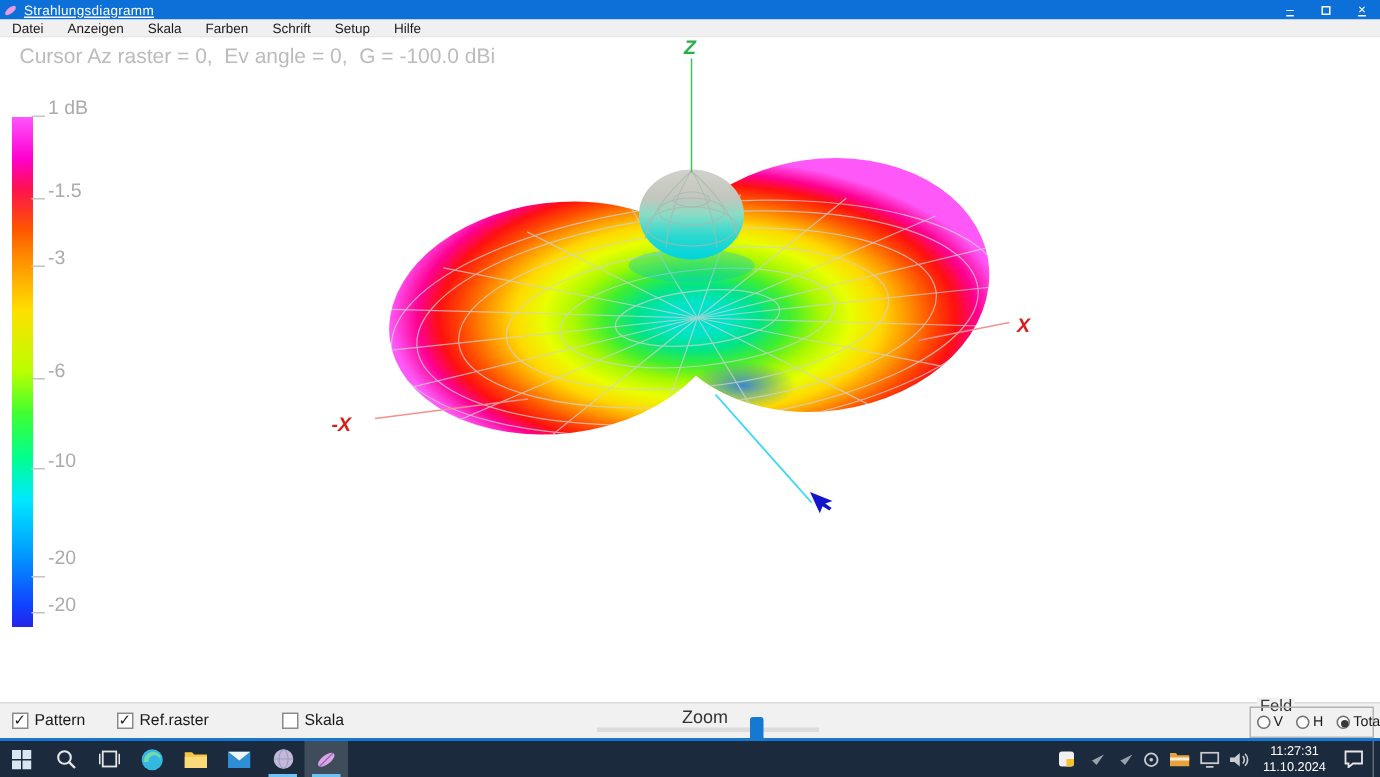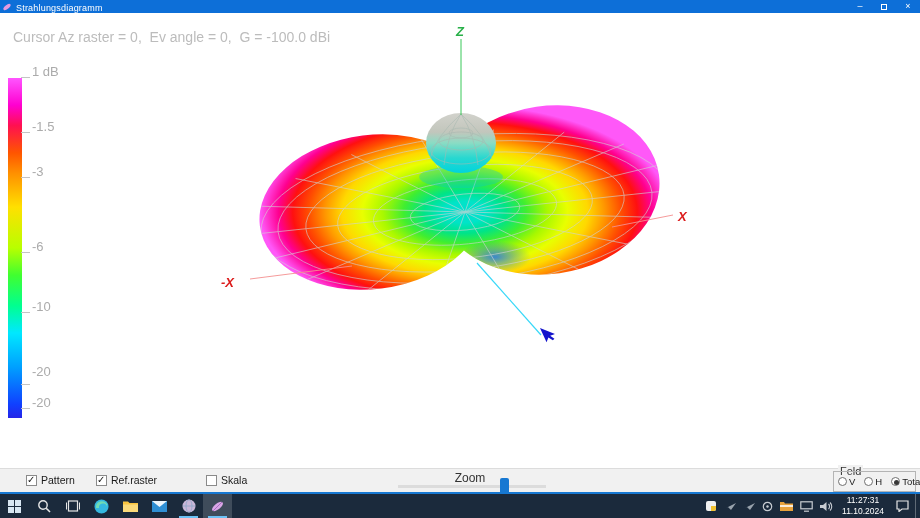--- a/index.html
+++ b/index.html
@@ -2,21 +2,21 @@
 <html><head>
 <meta charset="utf-8">
 <style>
   html,body{margin:0;padding:0;background:#888;}
   *{box-sizing:border-box;}
   .app{position:relative;width:920px;height:518px;background:#fff;overflow:hidden;
        font-family:"Liberation Sans",sans-serif;}
 
   
   .titlebar{position:absolute;left:0;top:0;width:920px;height:13px;background:#0d6fd8;
-            display:flex;align-items:flex-end;color:#fff;font-size:9px;}
+            display:flex;align-items:center;color:#fff;font-size:9px;text-decoration:underline;}
   .titlebar .appicon{width:14px;height:13px;display:flex;align-items:center;justify-content:center;}
   .titlebar .title{flex:0 0 auto;padding-left:2px;letter-spacing:.2px;}
   .titlebar .spacer{flex:1;}
   .wbtn{width:24px;height:13px;display:flex;align-items:center;justify-content:center;
         color:#fff;font-size:9px;line-height:1;}
   .wbtn .maxbox{width:6px;height:6px;border:1px solid #fff;display:block;}
 
   
   .menubar{position:absolute;left:0;top:13px;width:920px;height:12px;background:#f0f0f0;
            display:flex;align-items:center;font-size:9px;color:#1a1a1a;border-bottom:1px solid #e6e6e6;}
@@ -29,21 +29,21 @@
     background:linear-gradient(to bottom,
       #ff55ff 0%, #ff00d0 8%, #ff1050 14%, #ff5500 22%, #ff9000 28%, #ffe000 38%,
       #b8ff00 50%, #40ff30 58%, #00ff90 67%, #00e8ff 75%, #00a0ff 85%, #1040ff 96%, #2525e8 100%);}
   .tick{position:absolute;left:32px;font-size:13px;color:#ababab;}
   .tickline{position:absolute;left:21px;width:9px;height:1px;background:#c4c4c4;}
   .plot-svg{position:absolute;left:0;top:0;}
 
   
   .controlbar{position:absolute;left:0;top:468px;width:920px;height:24px;background:#f1f1f1;
               border-top:1px solid #dcdcdc;font-size:10.5px;color:#1a1a1a;}
-  .cbx{position:absolute;top:5px;display:flex;align-items:center;margin-left:18px;}
+  .cbx{position:absolute;top:5px;display:flex;align-items:center;}
   .cbx .box{width:11px;height:11px;border:1px solid #8a8a8a;background:#fff;position:relative;margin-right:4px;}
   .cbx.checked .box::after{content:"✓";position:absolute;left:0;top:-2px;font-size:10px;color:#1a1a1a;}
   .zoomlabel{position:absolute;left:420px;top:2px;width:100px;text-align:center;font-size:12px;color:#333;}
   .zoomtrack{position:absolute;left:398px;top:16px;width:148px;height:3px;background:#dcdcdc;}
   .zoomthumb{position:absolute;left:500px;top:9px;width:9px;height:16px;background:#1778d2;border-radius:2px;}
   .feldbox{position:absolute;left:833px;top:2px;width:83px;height:21px;border:1px solid #b4b4b4;
            display:flex;align-items:center;padding:0 4px;gap:9px;}
   .feldlegend{position:absolute;left:838px;top:-4px;font-size:11px;background:#f1f1f1;padding:0 2px;color:#333;}
   .radio{display:flex;align-items:center;font-size:9.5px;}
   .radio .circ{width:9px;height:9px;border:1px solid #707070;border-radius:50%;background:#fff;
@@ -79,20 +79,29 @@
     </span>
     <span class="title">Strahlungsdiagramm</span>
     <span class="spacer"></span>
     <span class="wbtn">–</span>
     <span class="wbtn">
         <span class="maxbox"></span>
       </span>
     <span class="wbtn">×</span>
   </div>
 
+  <div class="menubar">
+    <span>Datei</span>
+    <span>Anzeigen</span>
+    <span>Skala</span>
+    <span>Farben</span>
+    <span>Schrift</span>
+    <span>Setup</span>
+    <span>Hilfe</span>
+  </div>
 
   <div class="canvas">
     <div class="readout">Cursor Az raster = 0,  Ev angle = 0,  G = -100.0 dBi</div>
 
     <div class="scalebar"></div>
     <div class="tick" style="top:39px">1 dB</div>
     <span class="tickline" style="top:52px"></span>
     <div class="tick" style="top:94px">-1.5</div>
     <span class="tickline" style="top:107px"></span>
     <div class="tick" style="top:139px">-3</div>

